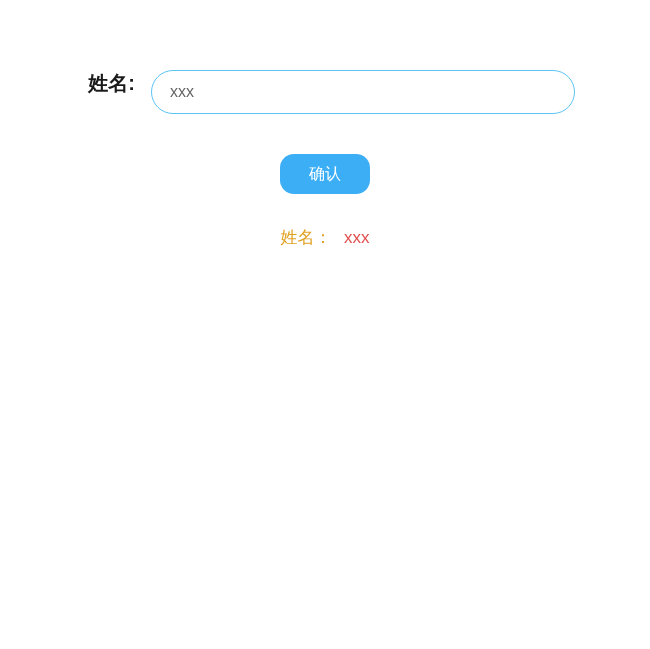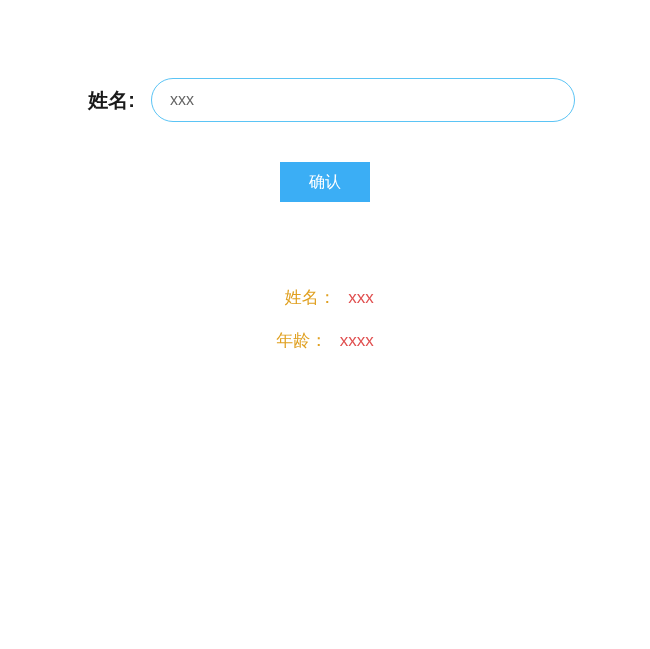--- a/index.html
+++ b/index.html
@@ -22,23 +22,22 @@
 
     .form-section {
       width: 500px;
       display: flex;
       flex-direction: column;
       gap: 30px;
     }
 
     .form-row {
       display: flex;
-      align-items: center;
+      align-items: flex-start;
       gap: 16px;
-      margin-top: 8px;
     }
 
     .form-label {
       font-size: 20px;
       font-weight: bold;
       color: #1a1a1a;
       min-width: 60px;
       text-align: right;
     }
 
@@ -58,33 +57,33 @@
       display: flex;
       justify-content: center;
       gap: 20px;
       margin-top: 10px;
     }
 
     .btn {
       width: 90px;
       height: 40px;
       border: none;
-      border-radius: 0;
+      border-radius: 14px;
       font-size: 16px;
       color: #ffffff;
       background-color: #3baef5;
       cursor: pointer;
       font-family: "Microsoft YaHei", "PingFang SC", sans-serif;
     }
 
     .result-section {
-      margin-top: 84px;
+      margin-top: 32px;
       display: flex;
       flex-direction: column;
-      align-items: flex-end;
+      align-items: center;
       gap: 20px;
     }
 
     .result-row {
       font-size: 17px;
       color: #e0a020;
     }
 
     .result-label {
       color: #e0a020;
@@ -108,17 +107,13 @@
   <div class="button-row">
     <button class="btn">确认</button>
   </div>
 </div>
 
 <div class="result-section">
   <div class="result-row">
     <span class="result-label">姓名：</span>
     <span class="result-value">xxx</span>
   </div>
-  <div class="result-row">
-    <span class="result-label">年龄：</span>
-    <span class="result-value">xxxx</span>
-  </div>
 </div>
 
 </body></html>

